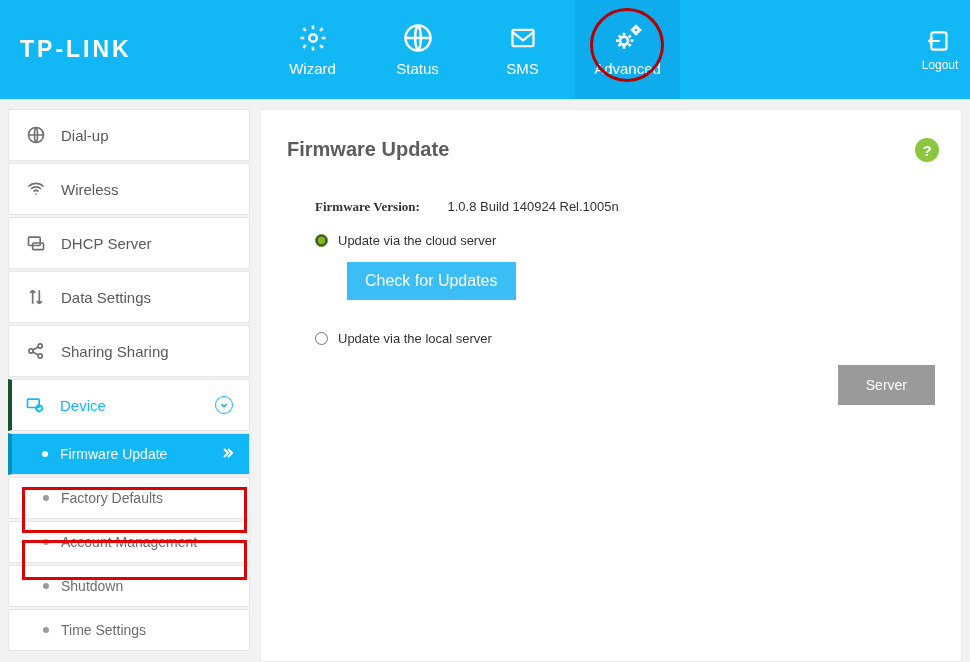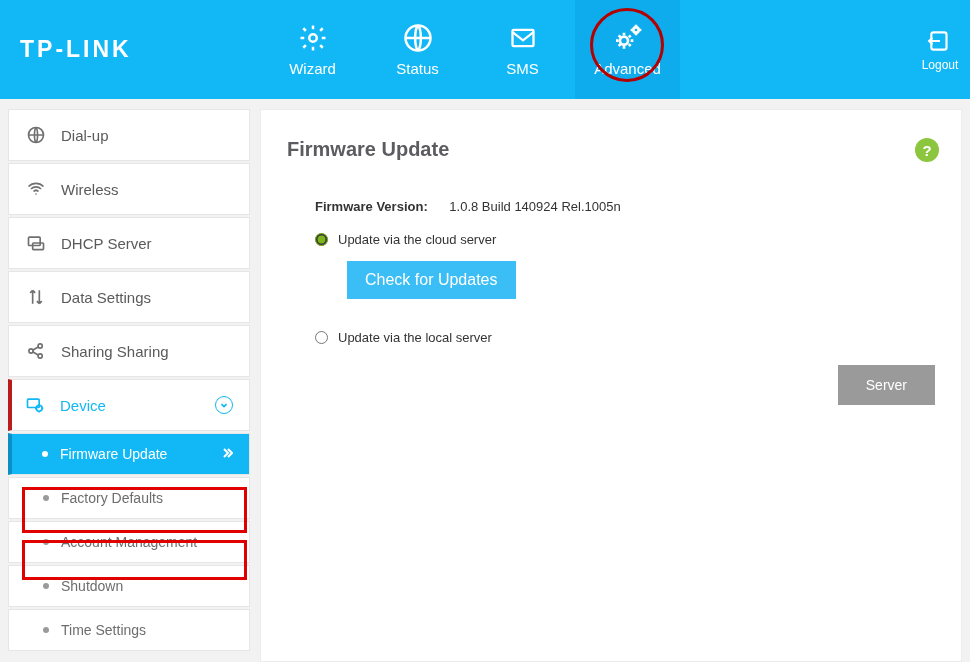--- a/index.html
+++ b/index.html
@@ -16,39 +16,39 @@
 
 .logout { margin-left:auto; margin-right:0; color:#fff; text-align:center; width:60px; cursor:pointer; }
 .logout .ico{ width:28px; height:28px; margin:0 auto 2px;}
 .logout .lbl{font-size:12px;}
 
 .container { display:flex; padding:10px 8px 0 8px; height:563px; }
 
 .sidebar { width:242px; }
 .side-item { background:#fff; border:1px solid #e6e6e6; margin-bottom:2px; padding:14px 16px; display:flex; align-items:center; color:#5a5a5a; cursor:pointer; position:relative; font-size:15px; }
 .side-item .sico { width:22px; height:22px; margin-right:14px; display:flex; align-items:center; justify-content:center; }
-.side-item.selected { color:#12b7f5; border-left:4px solid #b91c1c; padding-left:12px; }
+.side-item.selected { color:#12b7f5; border-left:4px solid #14532d; padding-left:12px; }
 .side-item.selected .sico svg{stroke:#12b7f5;fill:none;}
 .side-item .chev{ margin-left:auto; width:18px;height:18px;border:1.5px solid #12b7f5;border-radius:50%;display:flex;align-items:center;justify-content:center;}
 .side-item .chev svg{stroke:#12b7f5;}
 
 .sub-item { background:#fff; border:1px solid #e6e6e6; margin-bottom:2px; padding:12px 16px 12px 52px; color:#6d6d6d; font-size:14px; cursor:pointer; position:relative; display:flex; align-items:center;}
 .sub-item::before{content:"";width:6px;height:6px;background:#9a9a9a;border-radius:50%;position:absolute;left:34px;top:50%;transform:translateY(-50%);}
 .sub-item.sactive{ background:#12b7f5; color:#fff; border-left:4px solid #0a8ec4; padding-left:48px;}
 .sub-item.sactive::before{background:#fff;left:30px;}
 .sub-item .arrow{margin-left:auto;}
 
 .redbox1{position:absolute;border:3px solid #e00000;width:225px;height:46px;left:22px;top:487px;pointer-events:none;}
 .redbox2{position:absolute;border:3px solid #e00000;width:225px;height:40px;left:22px;top:540px;pointer-events:none;}
 
 .panel { flex:1; background:#fff; margin-left:10px; padding:28px 26px; position:relative; border:1px solid #ececec;}
 .panel h2{ color:#5c5c60; font-size:20px; font-weight:600; }
 .help { position:absolute; right:22px; top:28px; width:24px; height:24px; background:#8cc63f; border-radius:50%; color:#fff; display:flex; align-items:center; justify-content:center; font-weight:bold; font-size:15px; cursor:pointer;}
 .fw-line{ margin:38px 0 18px 28px; font-size:13px; color:#333;}
-.fw-line b{font-weight:700; margin-right:18px;}
+.fw-line b{font-weight:700; margin-right:24px;font-family:Liberation Serif, serif;}
 .radio-row{ margin:17px 0 0 28px; display:flex; align-items:center; font-size:13px; color:#333;}
 .radio-row input{margin-right:10px;accent-color:#7db61a;}
 .check-btn{ margin:14px 0 14px 60px; background:#3BBDF5; color:#fff; border:none; padding:10px 18px; font-size:16px; cursor:pointer;}
 .update-btn{ position:absolute; right:26px; top:255px; background:#9a9a9a; color:#fff; border:none; padding:12px 28px; font-size:14px; cursor:pointer;}
 
 svg{stroke:#fff;fill:none;stroke-width:2;}
 .sico svg{stroke:#707070;}
 </style>
 </head>
 <body>

